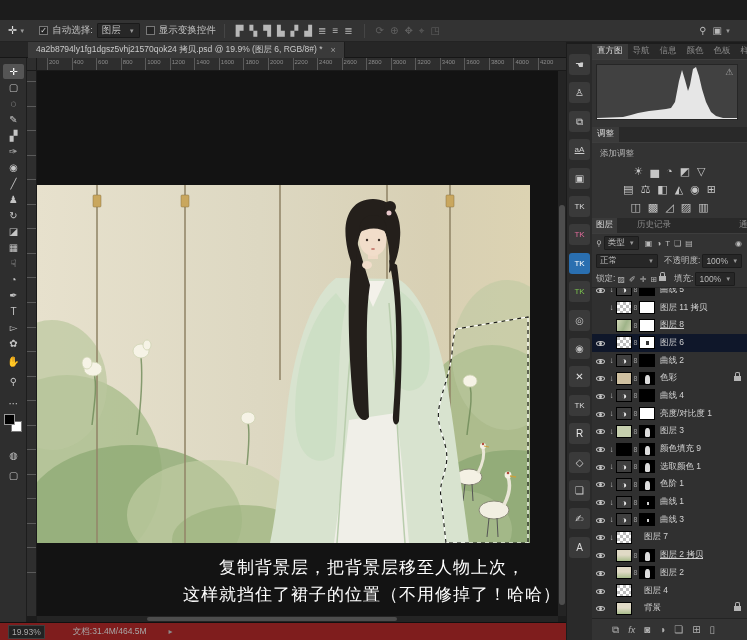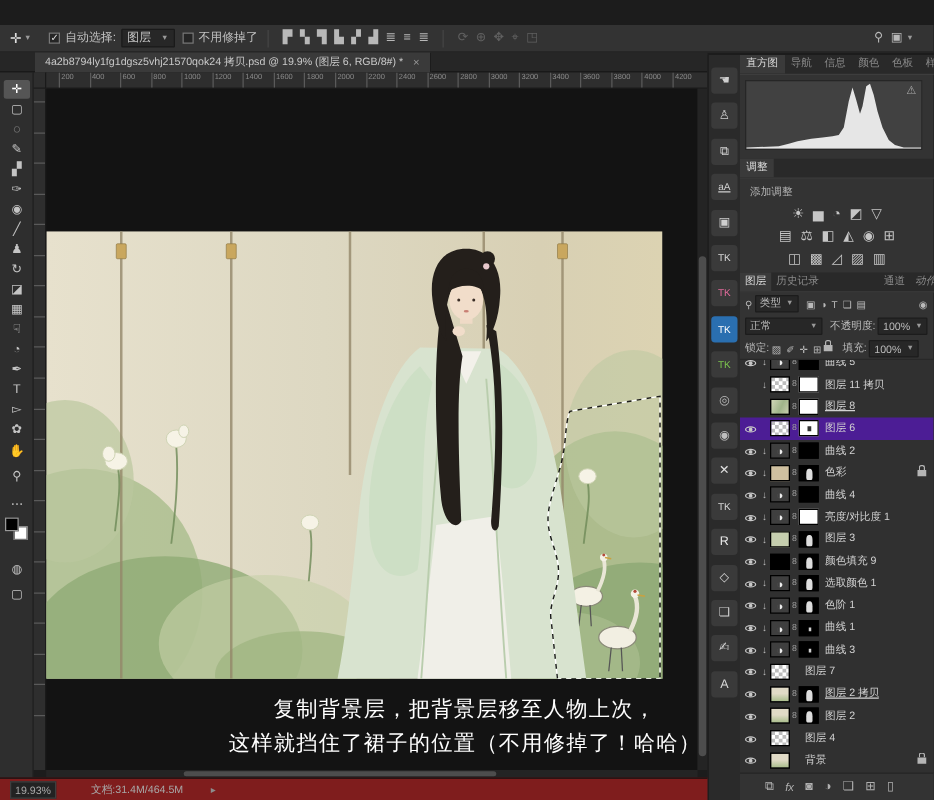--- a/index.html
+++ b/index.html
@@ -96,21 +96,21 @@
 .lockrow{position:absolute;left:0;top:226px;width:155px;height:18px;display:flex;
   align-items:center;font-size:8.5px;color:#bbb;border-bottom:1px solid #282828}
 .mini-ico{font-size:8px;color:#b9b9b9;margin:0 2px}
 .box{height:14px;background:#272727;border:1px solid #1c1c1c;display:inline-flex;
   align-items:center;padding:0 3px;border-radius:1px}
 .box .v{font-size:6px;color:#999;margin-left:4px}
 
 
 .llist{position:absolute;left:0;top:244px;width:155px;height:330px;overflow:hidden;background:#303030}
 .lrow{height:17.7px;display:flex;align-items:center;font-size:8.5px;color:#d2d2d2;padding-left:2px}
-.lrow.sel{background:#4c1d95}
+.lrow.sel{background:#0f172a}
 .cell-eye{width:13px;text-align:center}
 .cell-clip{width:9px;text-align:center;color:#bdbdbd;font-size:8px}
 .thumb{width:16px;height:13px;border:1px solid #000;flex:0 0 auto;text-align:center;
   font-size:9px;line-height:12px;color:#eee}
 .link8{width:7px;text-align:center;font-size:7px;color:#9c9c9c}
 .mthumb{width:16px;height:13px;border:1px solid #000;flex:0 0 auto;position:relative}
 .lname{margin-left:5px;white-space:nowrap;overflow:hidden}
 .lname.u{text-decoration:underline}
 .rlock{margin-left:auto;margin-right:6px}
 .k-checker{background:conic-gradient(#fff 25%,#bdbdbd 0 50%,#fff 0 75%,#bdbdbd 0);background-size:6px 6px}.k-black{background:#000}
@@ -152,21 +152,21 @@
   <div class="optionsbar">
     <span class="ob-toolico">✛</span>
     <span class="ob-caret">▼</span>
     <span class="cb">✓</span>
     <span>自动选择:</span>
     <span class="sel-box">
       <span>图层</span>
       <span class="v">▼</span>
     </span>
     <span class="cb"></span>
-    <span>不用修掉了</span>
+    <span>显示变换控件</span>
     <span class="ob-sep"></span>
     <span id="align-icons"><span class="ob-ico">▛</span><span class="ob-ico">▚</span><span class="ob-ico">▜</span><span class="ob-ico">▙</span><span class="ob-ico">▞</span><span class="ob-ico">▟</span><span class="ob-ico">≣</span><span class="ob-ico">≡</span><span class="ob-ico">≣</span></span>
     <span class="ob-sep"></span>
     <span id="threed-icons"><span class="ob-ico dim">⟳</span><span class="ob-ico dim">⊕</span><span class="ob-ico dim">✥</span><span class="ob-ico dim">⌖</span><span class="ob-ico dim">◳</span></span>
     <span class="ob-right">
       <span class="ob-ico">⚲</span>
       <span class="ob-ico">▣</span>
       <span class="ob-caret">▼</span>
     </span>
   </div>
@@ -456,21 +456,21 @@
     <div class="adjrow" id="adjrow2" style="top:155px">
         <span class="adjico">◫</span>
         <span class="adjico">▩</span>
         <span class="adjico">◿</span>
         <span class="adjico">▨</span>
         <span class="adjico">▥</span>
       </div>
 
     <div class="ptabs" id="layer-tabs" style="top:174px">
         <span class="ptab active" style="padding: 2px 4px;">图层</span>
-        <span class="ptab" style="padding: 2px 4px;">历史记录</span>
+        <span class="ptab" style="padding: 2px 20px;">历史记录</span>
         <span class="ptab" style="padding: 2px 4px; margin-left: 44px;">通道</span>
         <span class="ptab" style="padding: 2px 4px; font-style: italic;">动作</span>
       </div>
 
     <div class="filterrow">
       <span class="mini-ico" style="margin-left:4px">⚲</span>
       <span class="box">
         <span>类型</span>
         <span class="v">▼</span>
       </span>

